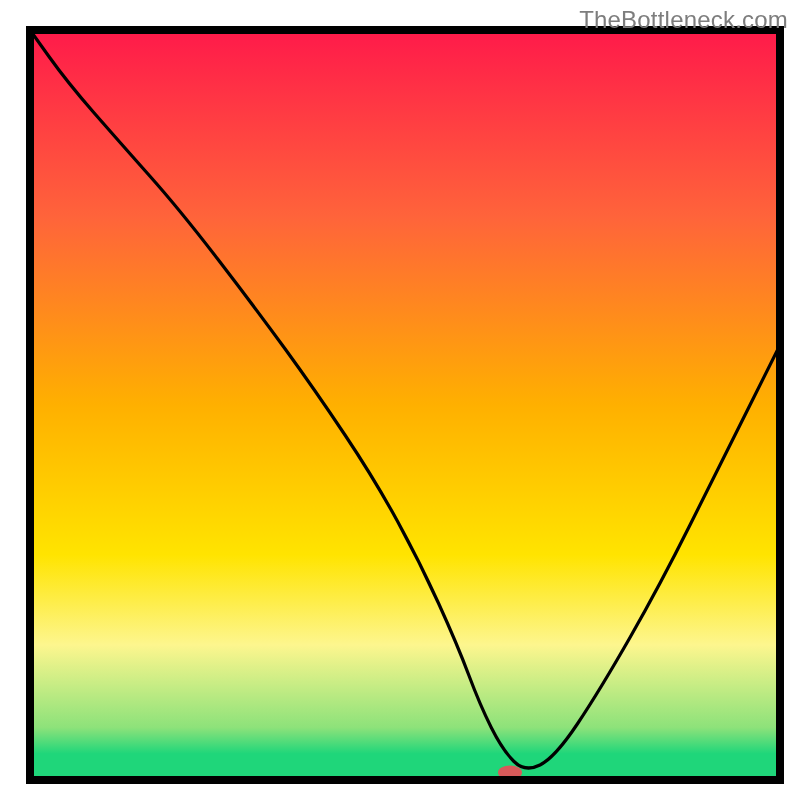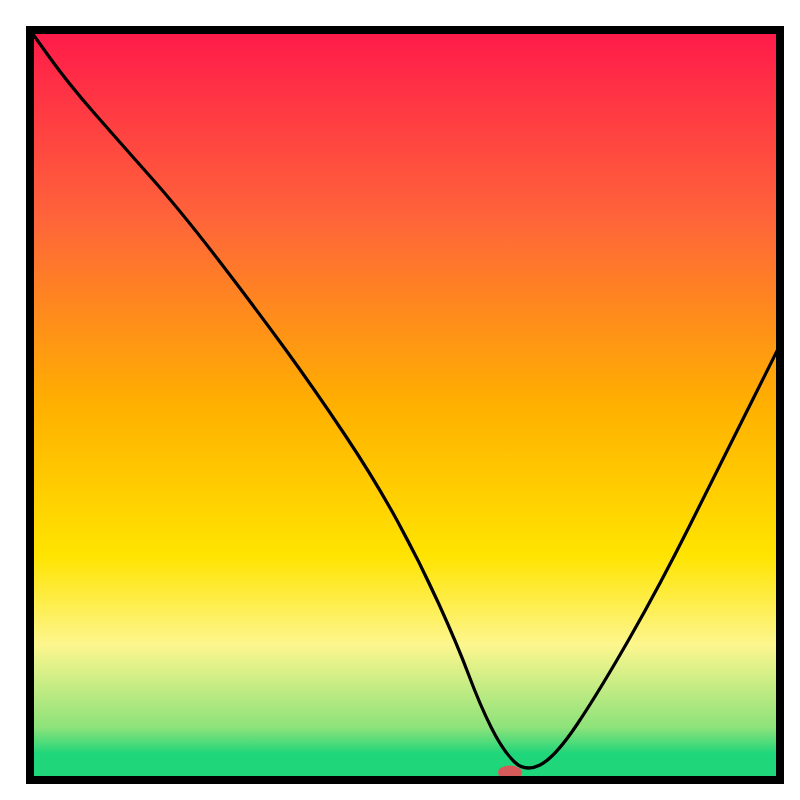--- a/index.html
+++ b/index.html
@@ -56,14 +56,15 @@
 
     <rect id="grad-rect" x="30" y="30" width="750" height="750" fill="url(#bg-grad)" clip-path="url(#plot-clip)"></rect>
 
     <path id="curve-path" fill="none" stroke="#000000" stroke-width="3.2" clip-path="url(#plot-clip)" d="M 30 30 Q 30 30 48.75 56.25 Q 67.5 82.5 93.75 112.5 Q 120 142.5 150 176.25 Q 180 210 217.5 258.75 Q 255 307.5 285 348.75 Q 315 390 345 435 Q 375 480 397.5 521.25 Q 420 562.5 438.75 603.75 Q 457.49999999999994 645 468.75 675 Q 480 705 491.25 727.5 Q 502.5 750 513.75 761.25 Q 525 772.5 540 765 Q 555 757.5 577.5 723.75 Q 600 690 630 637.5 Q 660 585 690 525 Q 720 465 750 405 T 780 345.00000000000006"></path>
 
     <ellipse id="marker-dot" cx="510" cy="772.5" rx="12" ry="7" fill="#d75a5a"></ellipse>
 
     <rect id="border-rect" x="30" y="30" width="750" height="750" fill="none" stroke="#000000" stroke-width="8"></rect>
   </svg>
 
+  <div class="watermark">TheBottleneck.com</div>
 
 </div>
 
 </body></html>

